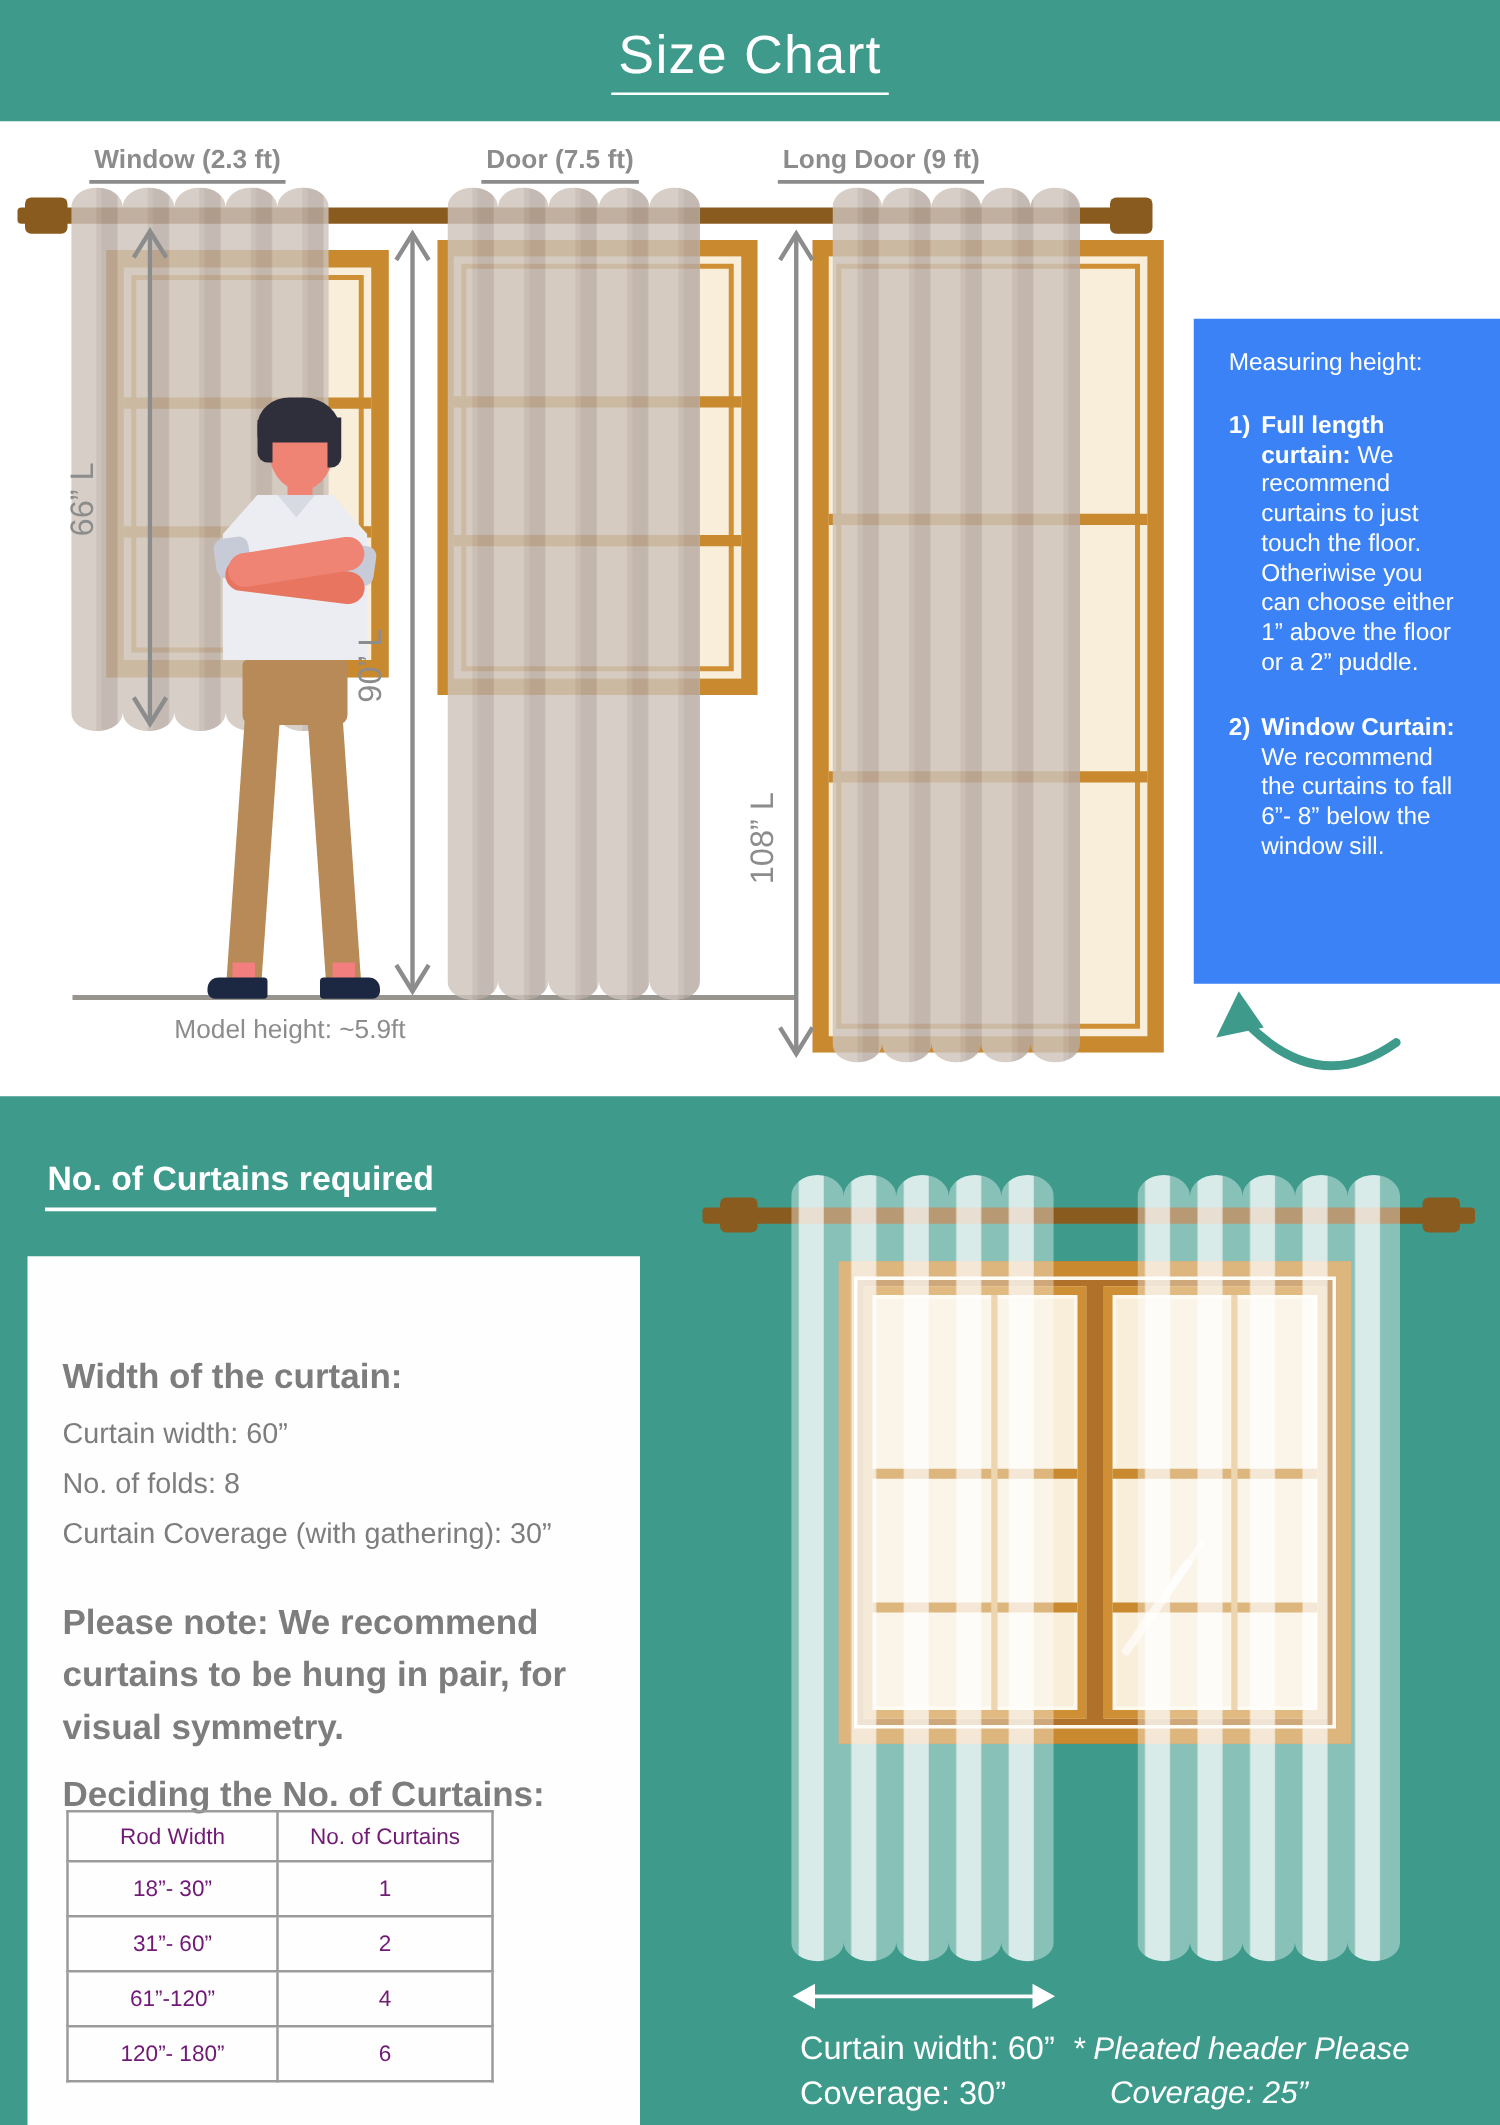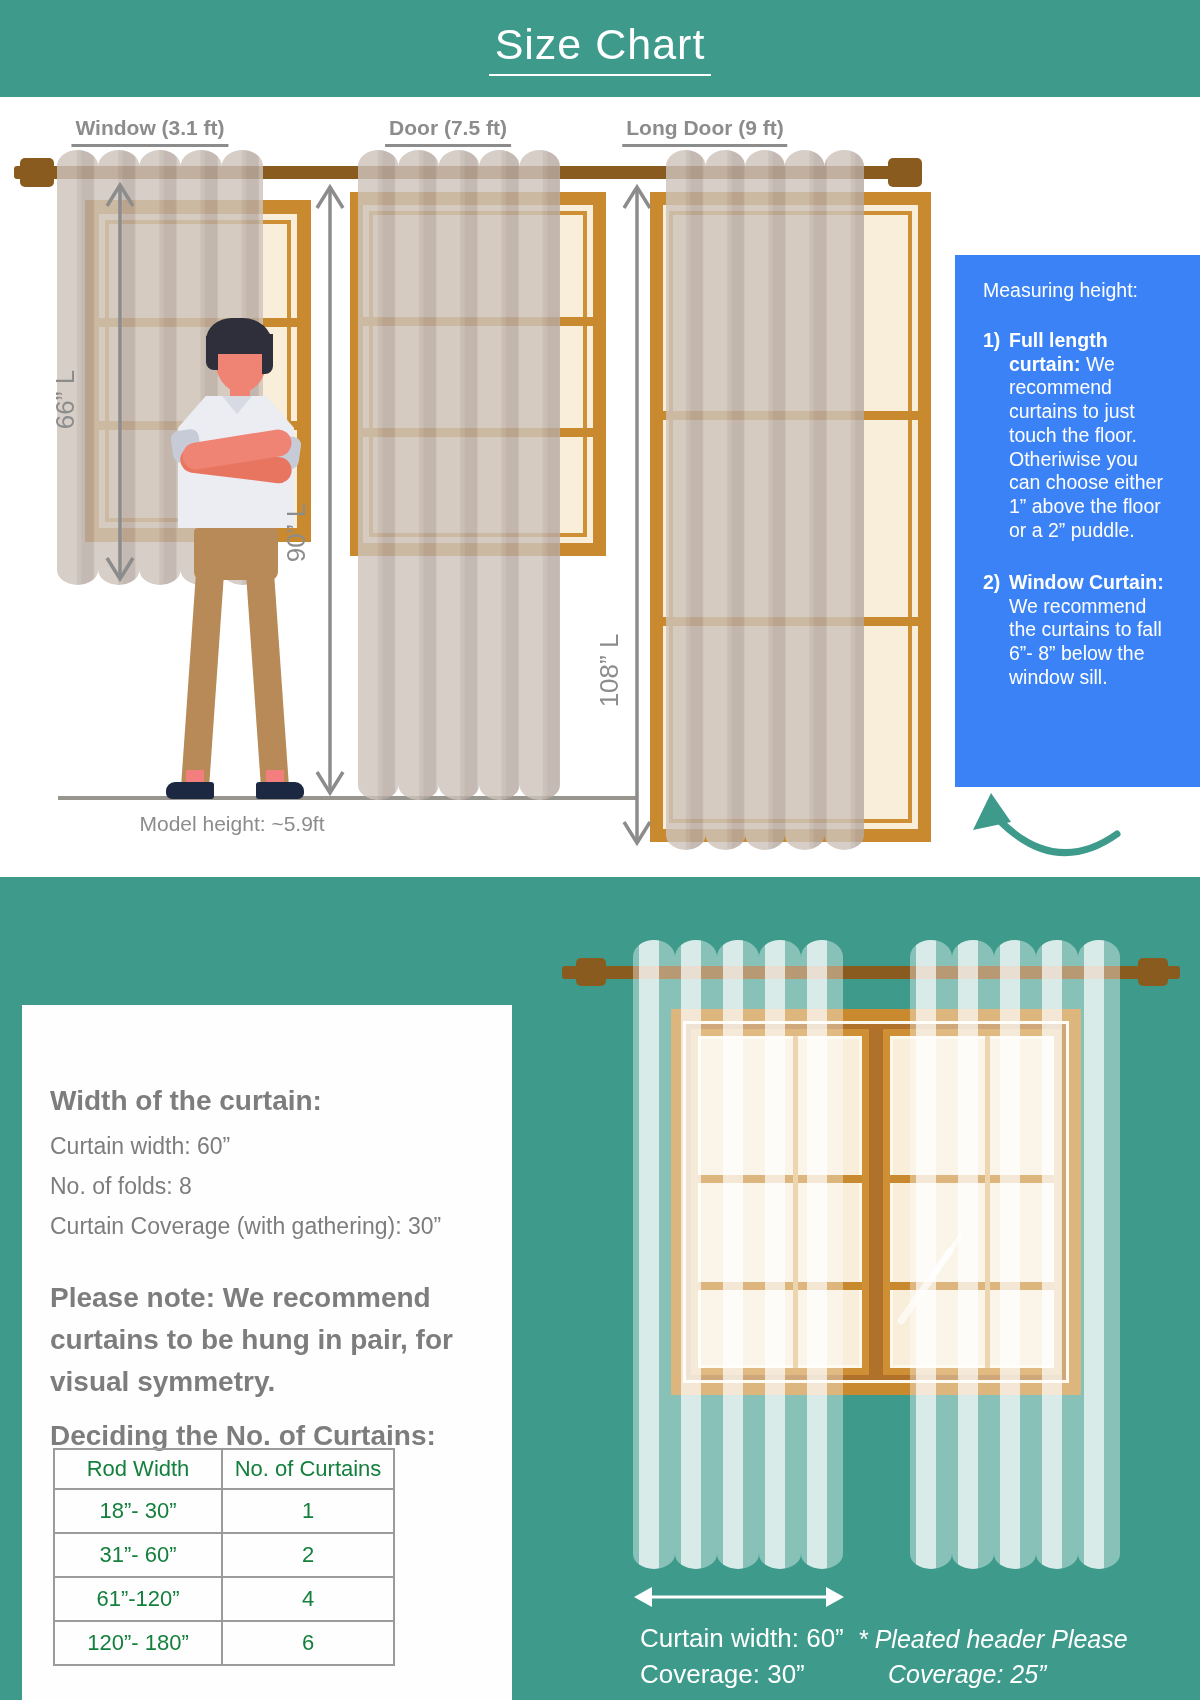--- a/index.html
+++ b/index.html
@@ -64,21 +64,21 @@
   
   .bottom-bg { position:absolute; left:0; top:877px; width:1200px; height:823px; background:#3E9B8C; }
   .b-heading { position:absolute; left:36px; top:928px; color:#ffffff; font-size:27px; font-weight:bold;
                border-bottom:3px solid #ffffff; padding:0 2px 7px 2px; white-space:nowrap; }
   .card { position:absolute; left:22px; top:1005px; width:490px; height:695px; background:#FEFEFE; }
   .card > div { position:absolute; left:28px; color:#7D7D7D; }
   .c-bold { font-weight:bold; color:#6E6E6E; font-size:28px; }
   .c-line { font-size:23px; }
   .c-note { width:432px; line-height:1.5; }
   .ctable { position:absolute; left:31px; top:443px; border-collapse:collapse; }
-  .ctable th, .ctable td { border:2px solid #9B9B9B; color:#15803d; font-size:22px; font-weight:normal;
+  .ctable th, .ctable td { border:2px solid #9B9B9B; color:#701a75; font-size:18px; font-weight:normal;
                            text-align:center; vertical-align:middle; }
   .ctable th { width:168px; height:40px; } .ctable th + th { width:172px; }
   .ctable td { height:44px; }
 
   
   .bwin { position:absolute; left:671px; top:1009px; width:410px; height:386px; background:#B0722A;
           border:12px solid #C8892F; box-shadow: inset 0 0 0 3px #FDF8EC; }
   .bpanel { position:absolute; top:8px; bottom:8px; width:178px; background:#F8EEDA; border:7px solid #CF9035;
             box-shadow: inset 0 0 0 3px #FDF8EC; }
   .bpanel .bar { position:absolute; left:0; right:0; height:8px; background:#C8892F; }
@@ -105,21 +105,21 @@
         <rect width="42" height="8" fill="rgba(255,255,255,0.38)"></rect>
         <rect x="6" width="20" height="8" fill="rgba(255,255,255,0.68)"></rect>
       </pattern>
     </defs>
   </svg>
 
   <header class="top-band">
     <span class="title">Size Chart</span>
   </header>
 
-  <span class="grp-label" style="left:150px; top:116px;">Window (3.1 ft)</span>
+  <span class="grp-label" style="left:150px; top:116px;">Window (2.3 ft)</span>
   <span class="grp-label" style="left:448px; top:116px;">Door (7.5 ft)</span>
   <span class="grp-label" style="left:705px; top:116px;">Long Door (9 ft)</span>
 
   <div class="floor" style="left:58px; top:796px; width:578px; height:4px;"></div>
 
   <div class="win" style="left:85px; top:200px; width:226px; height:342px;">
     <div class="bar bar1"></div>
     <div class="bar bar2"></div>
   </div>
   <div class="win" style="left:350px; top:192px; width:256px; height:364px; border-width:13px;">
@@ -199,20 +199,21 @@
     </div>
   </div>
 
   <svg class="ill-svg" style="left:955px; top:790px;" width="175" height="82">
     <path d="M 162,44 Q 100,88 42,28" stroke="#3E9B8C" stroke-width="7" fill="none" stroke-linecap="round"></path>
     <polygon points="18,40 36,3 56,32" fill="#3E9B8C"></polygon>
   </svg>
 
   <div class="bottom-bg"></div>
 
+  <span class="b-heading">No. of Curtains required</span>
 
   <div class="card">
     <div class="c-bold" style="top:80px;">Width of the curtain:</div>
     <div class="c-line" style="top:128px;">Curtain width: 60”</div>
     <div class="c-line" style="top:168px;">No. of folds: 8</div>
     <div class="c-line" style="top:208px;">Curtain Coverage (with gathering): 30”</div>
     <div class="c-bold c-note" style="top:272px;">Please note: We recommend curtains to be hung in pair, for visual symmetry.</div>
     <div class="c-bold" style="top:415px;">Deciding the No. of Curtains:</div>
     <table class="ctable">
       <tbody>

